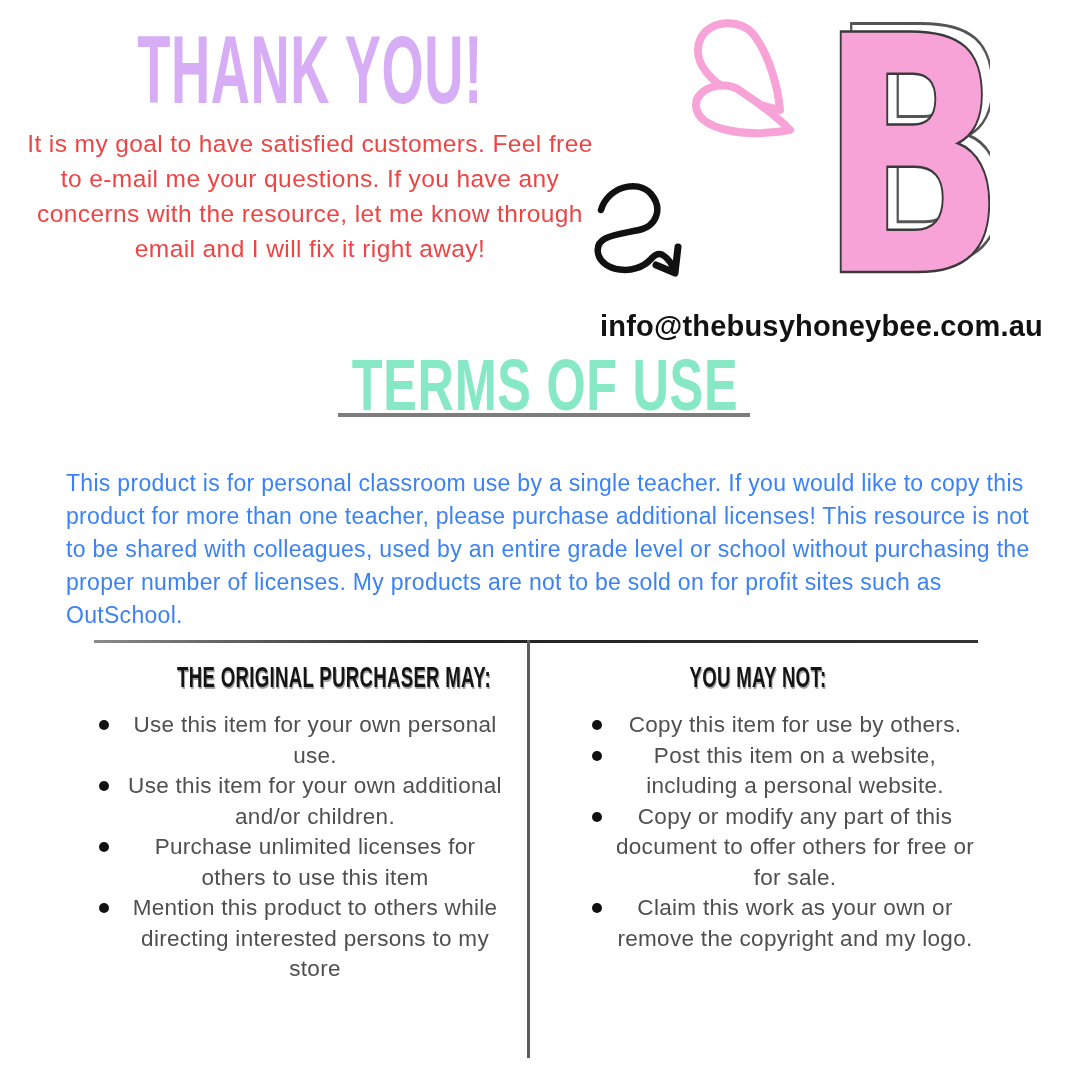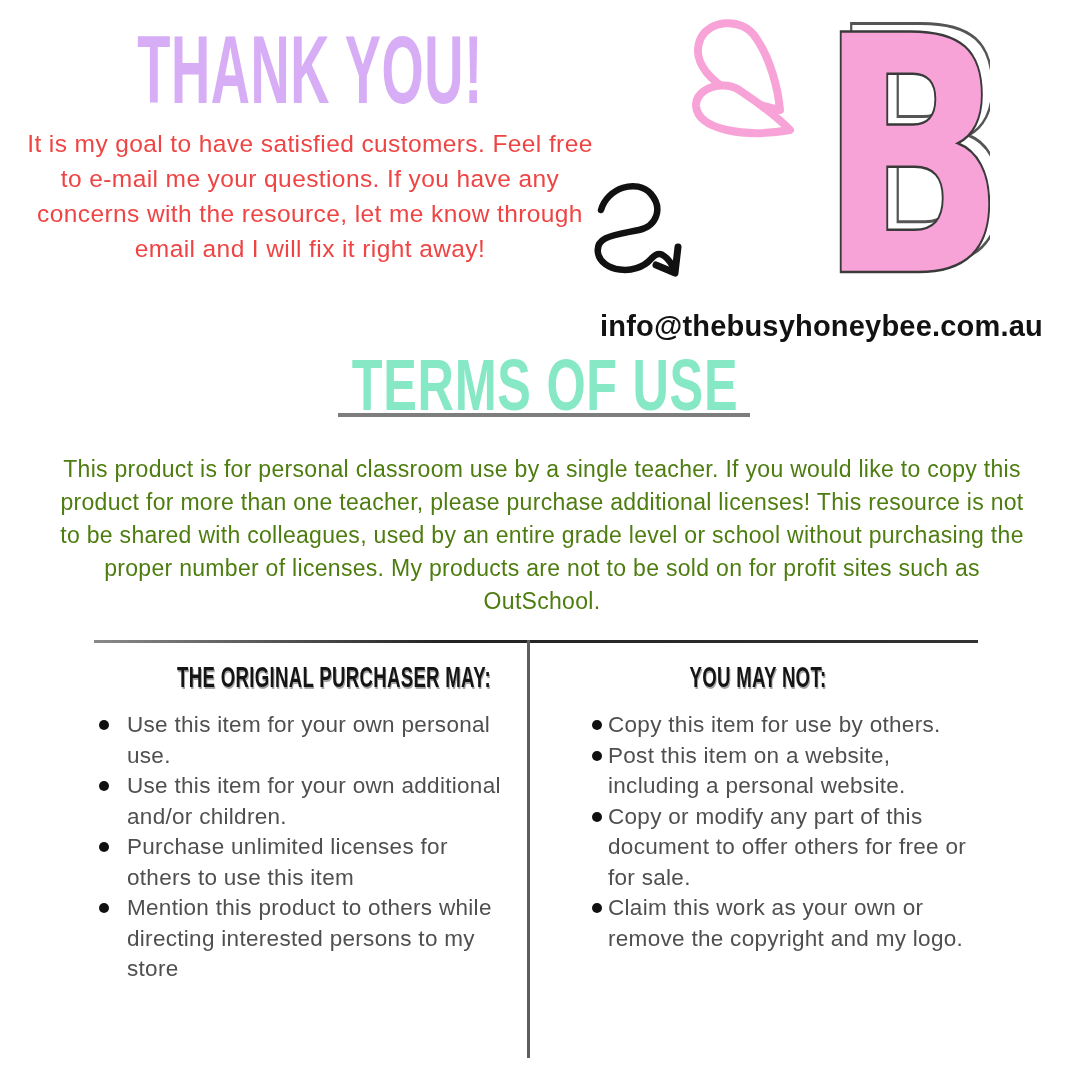--- a/index.html
+++ b/index.html
@@ -31,42 +31,42 @@
     position:absolute; left:245px; top:344px; width:600px; margin:0;
     text-align:center; font-size:72px; font-weight:800; letter-spacing:1px;
     color:#87e8c6; transform:scaleX(0.70); transform-origin:center;
     white-space:nowrap;
   }
   .terms-underline {
     position:absolute; left:338px; top:413px; width:412px; height:4px;
     background:#7d7d7d;
   }
   .terms-body {
-    position:absolute; left:50px; top:451px; width:980px; margin:2px;
-    text-align:center; font-size:23px; line-height:33px; letter-spacing:0.3px;
-    color:#4d7c0f;
+    position:absolute; left:50px; top:451px; width:980px; margin:16px;
+    font-size:23px; line-height:33px; letter-spacing:0.3px;
+    color:#3b82f6;
   }
   
   .hline { position:absolute; left:94px; top:640px; width:884px; height:3px;
            background:linear-gradient(to right,#8a8a8a,#222 40%,#333); }
   .vline { position:absolute; left:527px; top:640px; width:3px; height:418px;
            background:#5d5d5d; }
   .col { position:absolute; top:660px; }
   .col-left  { left:95px;  width:432px; }
   .col-right { left:528px; width:460px; }
   .col-heading {
     margin:0; text-align:center; font-size:30px; font-weight:800;
     color:#151515; letter-spacing:0.5px; white-space:nowrap;
     transform:scaleX(0.62); transform-origin:center;
     text-shadow:1.5px 1.5px 0 rgba(0,0,0,0.35);
   }
   ul.rules { list-style:none; margin:16px 0 0; padding:0;
              font-size:22.5px; line-height:30.5px; color:#4f4f4f;
              letter-spacing:0.3px; }
-  ul.rules li { position:relative; margin:0; }
+  ul.rules li { position:relative; margin:0; text-align:center; }
   .col-left  ul.rules li { padding:0 24px 0 32px; }
   .col-right ul.rules li { padding:0 6px 0 80px; }
   ul.rules li::before {
     content:""; position:absolute; top:10px; width:10px; height:10px;
     border-radius:50%; background:#111;
   }
   .col-left  ul.rules li::before { left:4px; }
   .col-right ul.rules li::before { left:64px; }
   
   .footer-logo { position:absolute; left:26px; top:1000px; width:230px; height:80px; }

